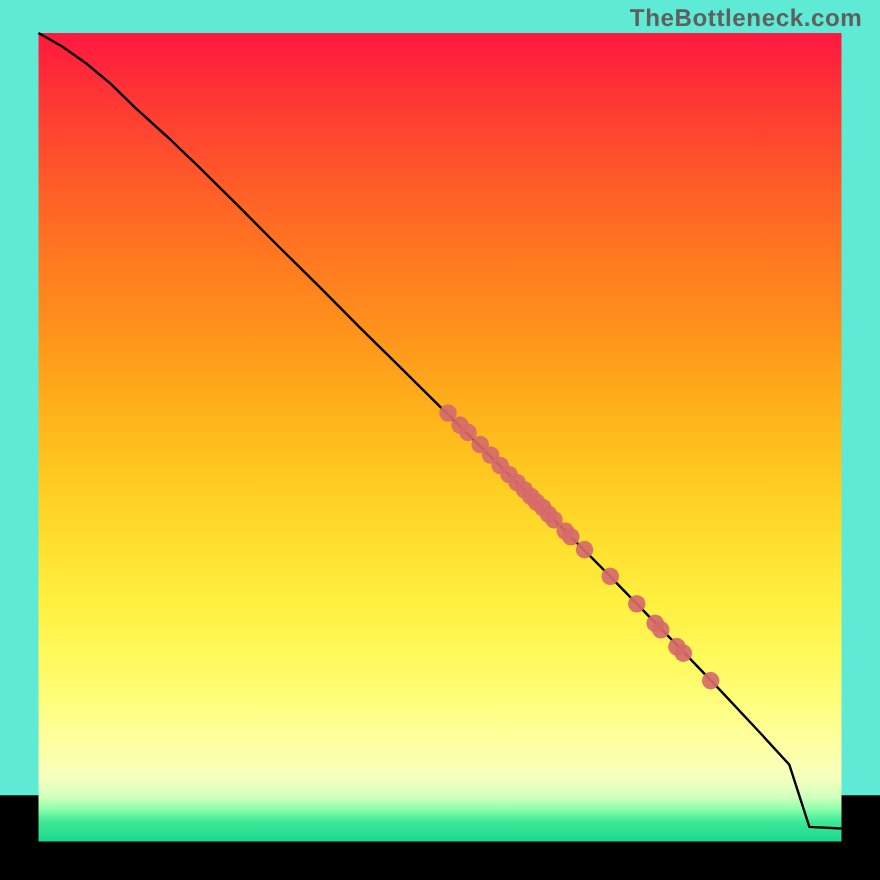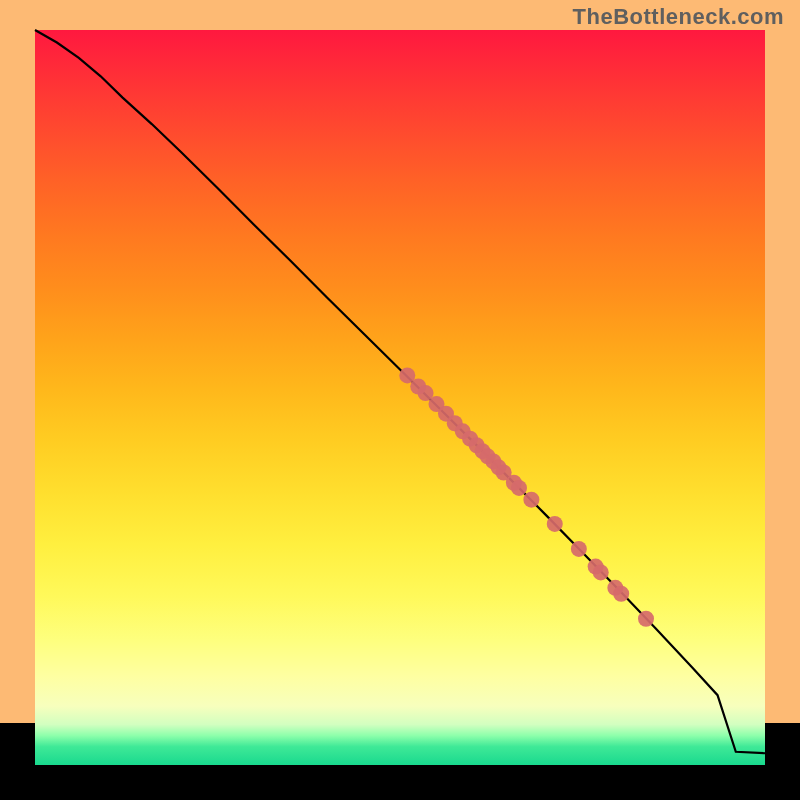--- a/index.html
+++ b/index.html
@@ -8,21 +8,21 @@
     width: 800px;
     height: 800px;
     background: #000000;
     overflow: hidden;
     font-family: Arial, Helvetica, sans-serif;
   }
   .outer {
     position: relative;
     width: 800px;
     height: 723px;
-    background: #fdba74;
+    background: #5eead4;
   }
   .watermark {
     position: absolute;
     top: 4px;
     right: 16px;
     color: #5f5f5f;
     font-size: 22px;
     font-weight: 600;
     letter-spacing: 0.5px;
     z-index: 10;

